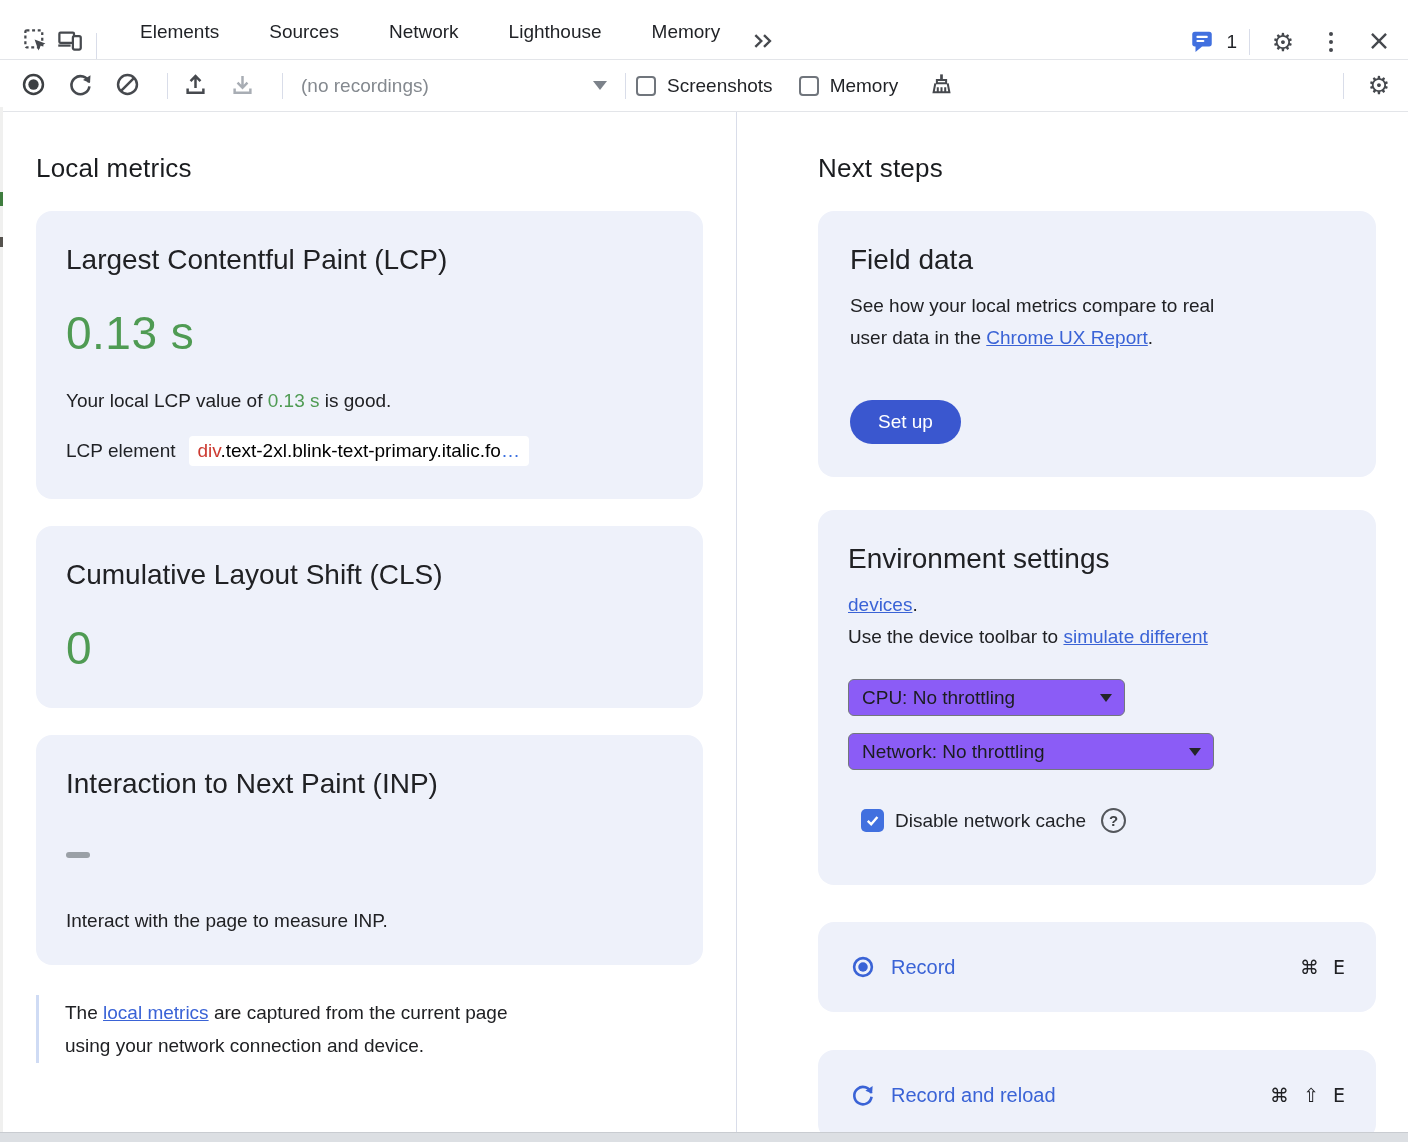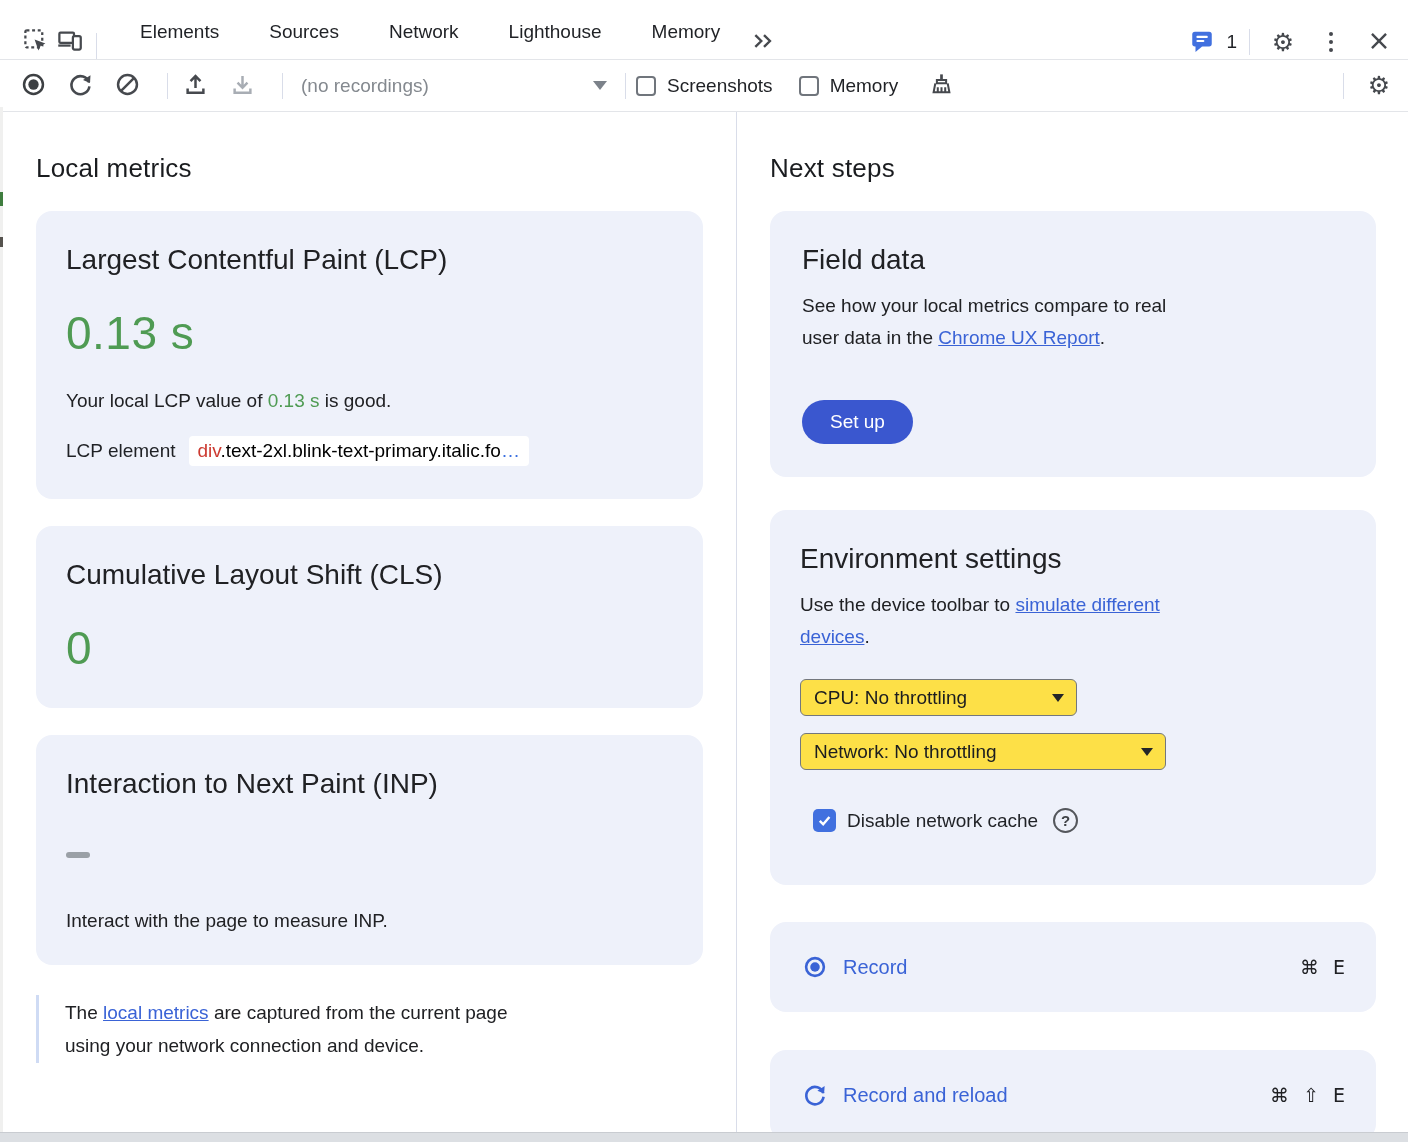--- a/index.html
+++ b/index.html
@@ -38,42 +38,42 @@
   .toolbar{height:52px;display:flex;align-items:center;padding-left:16px;border-bottom:1px solid var(--hairline);background:#fff;box-sizing:border-box;justify-content:space-between;}
   .tool-btn{margin-right:13px;}
   .recordings-select{width:306px;display:flex;align-items:center;justify-content:space-between;color:#84898f;font-size:19px;margin-left:8px;padding-right:8px;cursor:pointer;flex:none;}
   .caret{width:0;height:0;border-left:7px solid transparent;border-right:7px solid transparent;border-top:9px solid #7c828a;}
   .caret-dark{border-left:6.5px solid transparent;border-right:6.5px solid transparent;border-top:8.5px solid #232528;}
   .cb-row{display:flex;align-items:center;font-size:19px;margin-right:26px;cursor:pointer;color:var(--ink);}
   .cb{width:20px;height:20px;border:2px solid #70757c;border-radius:4px;margin-right:11px;box-sizing:border-box;background:#fff;flex:none;}
   .cb.checked{width:23px;height:23px;background:var(--blue-cb);border:none;border-radius:5px;display:flex;align-items:center;justify-content:center;}
   .spacer{flex:1;}
   
-  .content{display:flex;height:1026px;}
+  .content{display:flex;height:1026px;gap:48px;}
   .left-panel{width:737px;box-sizing:border-box;border-right:1.5px solid var(--vdiv);padding:0 33px 0 36px;}
   .right-panel{flex:1;padding:0 32px 0 33px;box-sizing:border-box;}
   .section-h{font-size:26px;font-weight:500;margin:41px 0 0;color:#1a1c1f;letter-spacing:.2px;}
   .card{background:var(--card);border-radius:16px;margin-top:27px;padding:33px 30px;box-sizing:border-box;}
   .card-title{font-size:28px;font-weight:500;color:#202124;}
   .metric-value{font-size:46px;color:var(--green);margin-top:30px;letter-spacing:.5px;}
   .metric-desc{font-size:19px;margin:30px 0 0;color:#202124;}
   .green-val{color:var(--green);font-weight:500;}
   .lcp-el-row{margin-top:24px;display:flex;align-items:center;font-size:19px;}
   .lcp-chip{background:#fff;border-radius:4px;padding:4px 9px;margin-left:13px;white-space:nowrap;cursor:pointer;}
   .chip-tag{color:#cd3a31;}
   .chip-cls{color:#000000;}
   .chip-ell{color:#3a6fe0;}
   .inp-dash{width:24px;height:6px;border-radius:3px;background:#9aa0a6;margin-top:52px;}
   .inp-desc{margin-top:52px;font-size:19px;color:#202124;}
   .footnote{margin-top:30px;border-left:3px solid #cfdbf4;padding:1px 0 1px 26px;font-size:19px;line-height:33px;width:620px;box-sizing:border-box;color:#202124;}
   .link{color:var(--blue);text-decoration:underline;cursor:pointer;}
   .card-desc{margin-top:14px;font-size:19px;line-height:32px;color:#202124;}
   .card-desc .line{display:block;}
   .setup-btn{margin-top:27px;height:44px;padding:0 28px;border-radius:22px;background:var(--blue-btn);color:#fff;font-size:19px;border:none;display:inline-flex;align-items:center;cursor:pointer;}
-  .select{background:#fde047;border:1px solid #73777d;border-radius:6px;height:37px;display:flex;align-items:center;justify-content:space-between;padding:0 12px 0 13px;font-size:19px;box-sizing:border-box;cursor:pointer;color:#1b1d20;}
+  .select{background:#8b5cf6;border:1px solid #73777d;border-radius:6px;height:37px;display:flex;align-items:center;justify-content:space-between;padding:0 12px 0 13px;font-size:19px;box-sizing:border-box;cursor:pointer;color:#1b1d20;}
   .select.cpu{width:277px;margin-top:26px;}
   .select.net{width:366px;margin-top:17px;}
   .env-cb{margin-top:38px;margin-left:13px;margin-right:0;}
   .help{width:25px;height:25px;border:2px solid #54575c;border-radius:50%;display:inline-flex;align-items:center;justify-content:center;font-size:15px;font-weight:bold;color:#3f4246;margin-left:15px;box-sizing:border-box;cursor:pointer;}
   .action-card{margin-top:37px;height:90px;display:flex;align-items:center;padding:0 30px 0 32px;cursor:pointer;}
   .action-card.second{margin-top:38px;}
   .action-label{color:var(--blue);font-size:20px;margin-left:15px;}
   .shortcut{margin-left:auto;font-size:19px;color:#202124;font-family:"DejaVu Sans","Liberation Sans",sans-serif;word-spacing:6px;letter-spacing:1px;}
   
   .bottom-strip{position:absolute;left:0;right:0;bottom:0;height:9px;background:#dcdfe3;border-top:1px solid #c9ccd1;}
@@ -269,22 +269,22 @@
         <p class="card-desc">
           <span class="line">See how your local metrics compare to real</span>
           <span class="line"><span>user data in the </span><a class="link">Chrome UX Report</a><span>.</span></span>
         </p>
         <button class="setup-btn">Set up</button>
       </div>
 
       <div class="card" style="margin-top:33px;padding-bottom:52px;">
         <div class="card-title">Environment settings</div>
         <p class="card-desc">
+          <span class="line"><a class="link">devices</a><span>.</span></span>
           <span class="line"><span>Use the device toolbar to </span><a class="link">simulate different</a></span>
-          <span class="line"><a class="link">devices</a><span>.</span></span>
         </p>
         <div class="select cpu">
           <span>CPU: No throttling</span>
           <span class="caret caret-dark"></span>
         </div>
         <div class="select net">
           <span>Network: No throttling</span>
           <span class="caret caret-dark"></span>
         </div>
         <div style="display:flex;align-items:center;">

